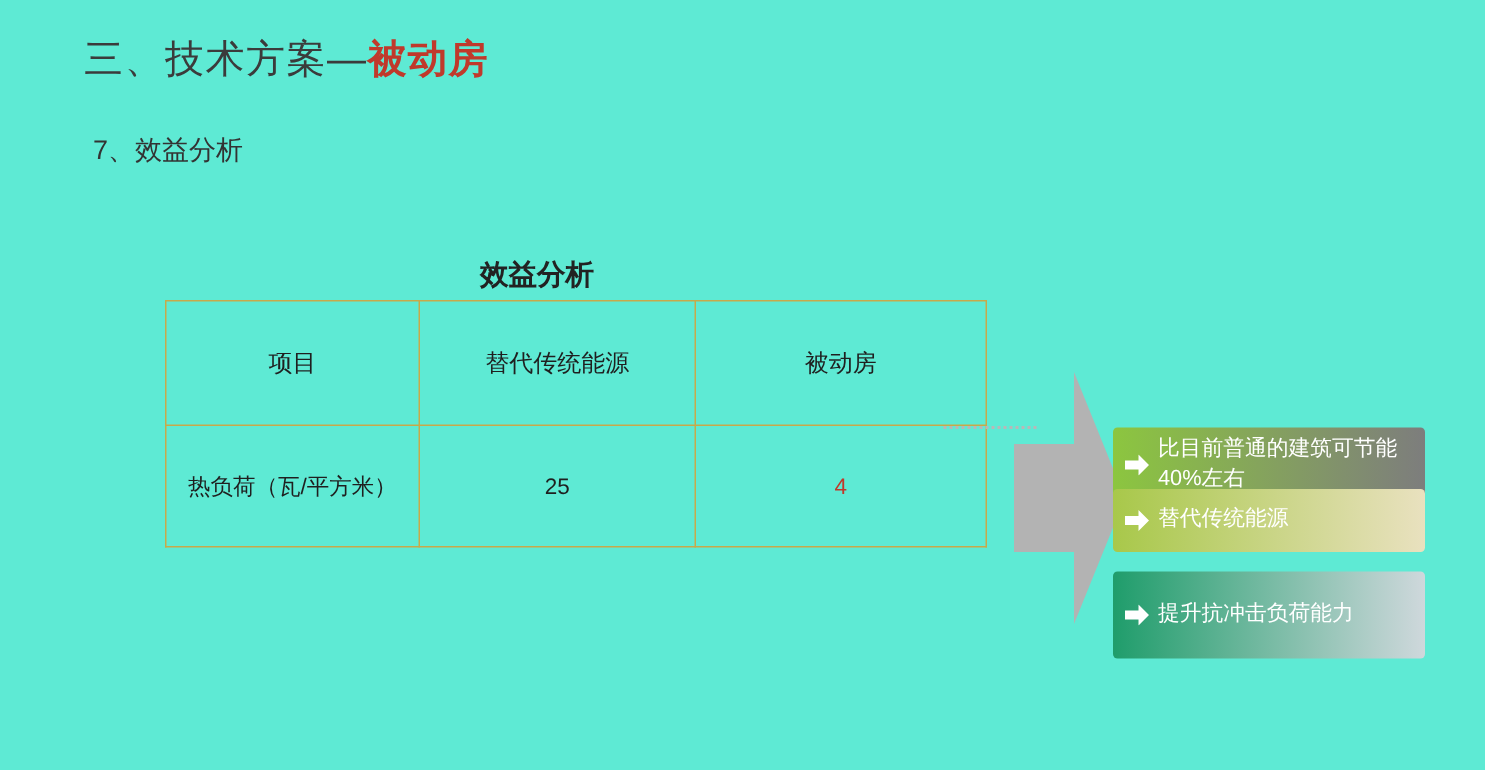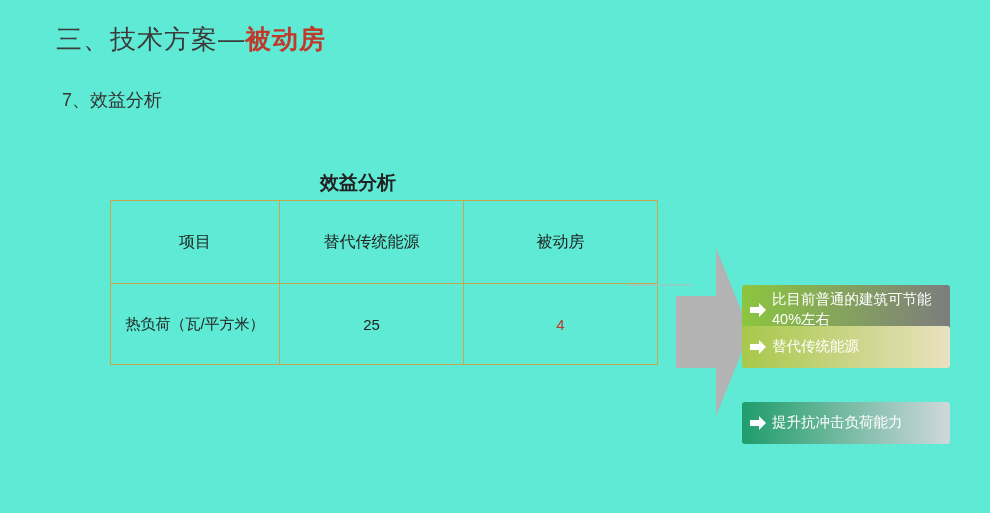--- a/index.html
+++ b/index.html
@@ -133,23 +133,22 @@
     background: linear-gradient(to right, #8cc63f, #7d7d7d);
     margin-top: 23px;
   }
   #callout-1 {
     top: 326px;
     height: 42px;
     background: linear-gradient(to right, #a8c84a, #e9e1bf);
   }
   #callout-2 {
     top: 381px;
-    height: 42px;
+    height: 58px;
     background: linear-gradient(to right, #1f9d6b, #cfd8dc);
-    margin-top: 21px;
   }
   .callout .txt {
     display: block;
   }
 </style>
 </head>
 <body>
 
 <div class="slide">
 

